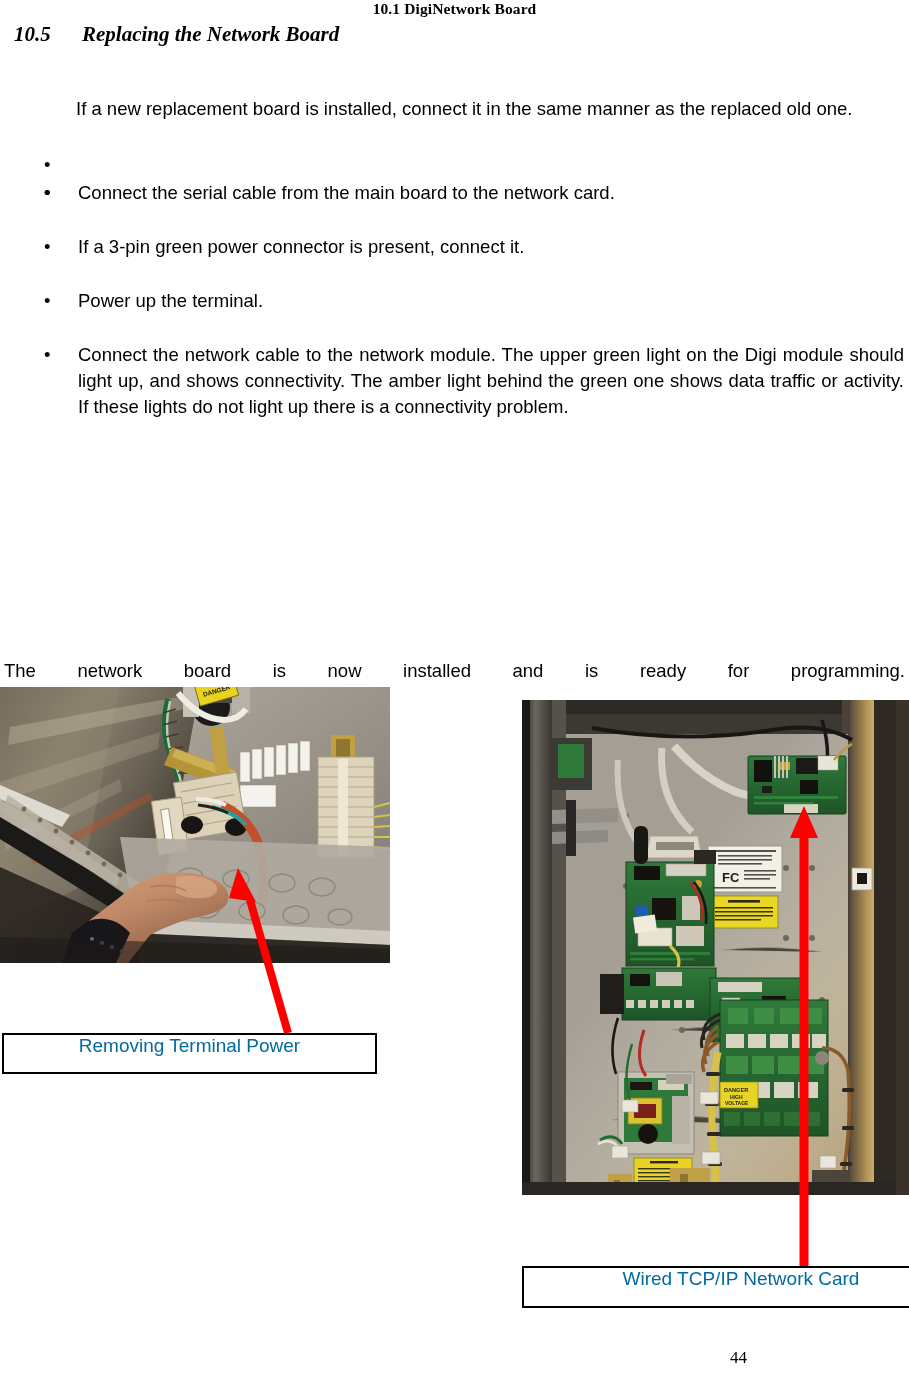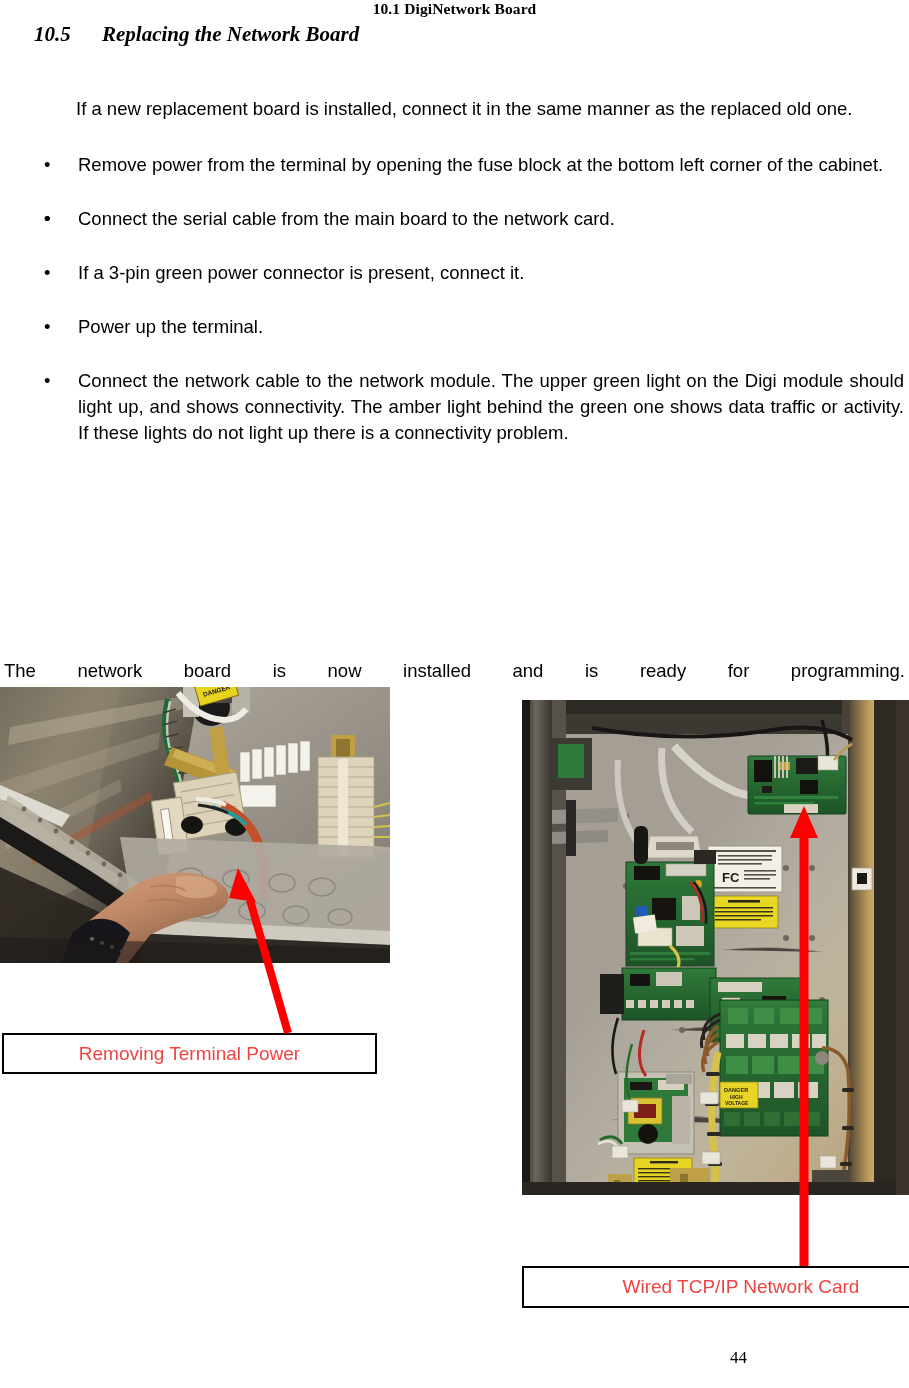--- a/index.html
+++ b/index.html
@@ -33,21 +33,20 @@
   
   .section-title {
     position: absolute;
     top: 22px;
     left: 14px;
     font-family: "Liberation Serif", serif;
     font-weight: bold;
     font-style: italic;
     font-size: 21px;
     white-space: nowrap;
-    margin-left: 20px;
   }
   .section-title .sec-num {
     display: inline-block;
     width: 68px;
   }
 
   
   .intro-para {
     position: absolute;
     top: 76px;
@@ -123,24 +122,23 @@
     height: 495px;
   }
   .photo canvas, .photo svg { display: block; }
 
   
   .caption-box {
     position: absolute;
     border: 2px solid #000000;
     background: #ffffff;
     display: flex;
-    align-items: center;
     justify-content: center;
     font-size: 19px;
-    color: #ef4444;
+    color: #0369a1;
     box-sizing: border-box;
   }
   .caption-left {
     left: 2px;
     top: 1033px;
     width: 375px;
     height: 41px;
   }
   .caption-right {
     left: 522px;
@@ -178,21 +176,20 @@
 
 <div class="section-title">
   <span class="sec-num">10.5</span><span>Replacing the Network Board</span>
 </div>
 
 <p class="intro-para">If a new replacement board is installed, connect it in the same manner as the replaced old one.</p>
 
 <div class="bullets">
   <div class="bullet-item" style="margin-bottom:28px;">
     <span class="bullet-dot">•</span>
-    <span>Remove power from the terminal by opening the fuse block at the bottom left corner of the cabinet.</span>
   </div>
   <div class="bullet-item" style="margin-bottom:28px;">
     <span class="bullet-dot">•</span>
   </div>
   <div class="bullet-item nojust" style="margin-bottom:28px;">
     <span class="bullet-dot">•</span>
   </div>
   <div class="bullet-item nojust" style="margin-bottom:28px;">
     <span class="bullet-dot">•</span>
     <span>Connect the serial cable from the main board to the network card.</span>

